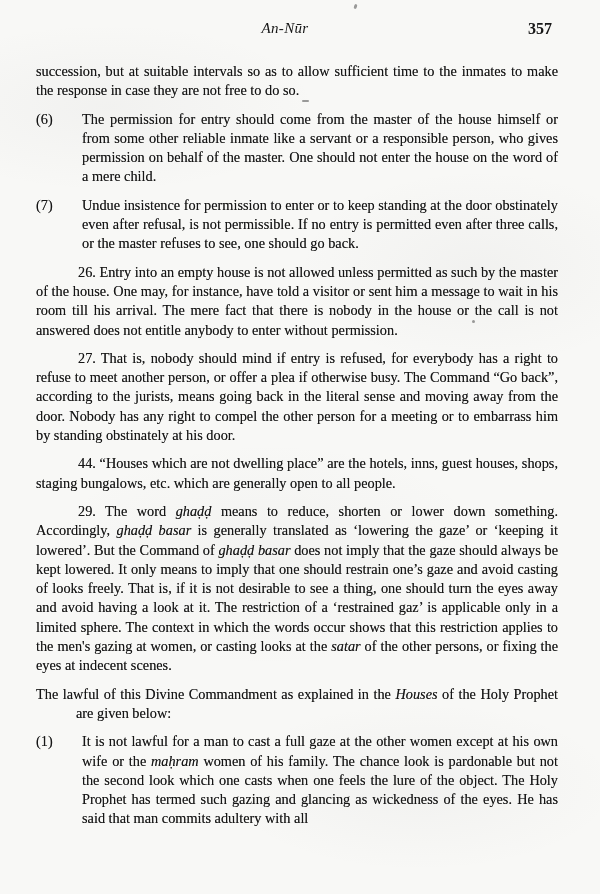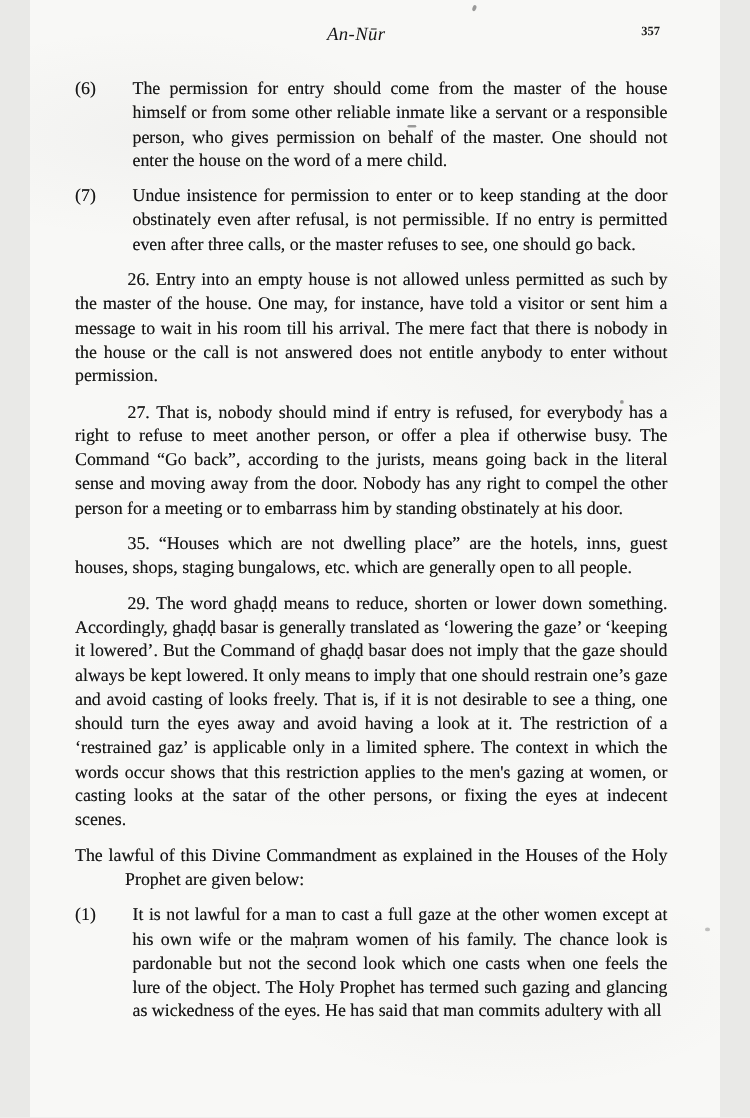--- a/index.html
+++ b/index.html
@@ -2,21 +2,21 @@
 <html><head>
 <meta charset="utf-8">
 <style>
   html, body {
     margin: 0;
     padding: 0;
     background: #e9e9e7;
   }
   .page {
     position: relative;
-    width: 552px;
+    width: 600px;
     height: 894px;
     margin: 0 auto;
     overflow: hidden;
     background:
       radial-gradient(ellipse 300px 120px at 18% 12%, rgba(120,120,125,0.05), rgba(0,0,0,0) 70%),
       radial-gradient(ellipse 260px 140px at 80% 30%, rgba(120,120,125,0.05), rgba(0,0,0,0) 70%),
       radial-gradient(ellipse 320px 160px at 45% 62%, rgba(120,120,125,0.045), rgba(0,0,0,0) 70%),
       radial-gradient(ellipse 280px 120px at 70% 88%, rgba(120,120,125,0.05), rgba(0,0,0,0) 70%),
       #f8f8f6;
     color: #161616;
@@ -35,38 +35,38 @@
     right: 30px;
     text-align: center;
     font-style: italic;
     letter-spacing: 0.3px;
   }
   .page-number {
     position: absolute;
     right: 48px;
     top: 0;
     font-weight: bold;
-    font-size: 10px;
+    font-size: 16px;
   }
   .page-body {
     margin-top: 20px;
     padding: 0 42px 0 36px;
     font-size: 14.3px;
     line-height: 19.3px;
     text-align: justify;
     text-shadow: 0 0 0.4px rgba(10,10,10,0.55);
   }
   .block { margin: 0 0 9px 0; }
   .block.plain { text-indent: 0; }
   .block.indented { text-indent: 42px; }
   .block.numbered { display: flex; }
   .block.numbered .num { flex: 0 0 46px; }
   .block.numbered .itext { flex: 1; text-align: justify; }
   .block.hang2 { padding-left: 40px; text-indent: -40px; }
-  .it { }
+  .it { font-style: italic; }
   .speck {
     position: absolute;
     background: rgba(60,60,60,0.5);
     border-radius: 50%;
   }
   .speck.s1 { left: 354px; top: 4px; width: 3px; height: 5px; transform: rotate(20deg); }
   .speck.s2 { left: 302px; top: 100px; width: 7px; height: 2px; border-radius: 1px; }
   .speck.s3 { left: 472px; top: 320px; width: 3px; height: 3px; }
   .speck.s4 { left: 540px; top: 742px; width: 4px; height: 3px; opacity: .6; }
 </style>
@@ -79,31 +79,32 @@
   <div class="speck s2"></div>
   <div class="speck s3"></div>
   <div class="speck s4"></div>
 
   <header class="page-header">
     <span class="running-title">An-Nūr</span>
     <span class="page-number">357</span>
   </header>
 
   <main class="page-body">
+      <div class="block plain"><span>succession,  but  at suitable intervals so as to allow sufficient time to the inmates to make the response in case they are not free to do so.</span></div>
       <div class="block numbered">
         <span class="num">(6)</span>
         <div class="itext"><span>The permission for entry should come from the master of the house himself or from some other reliable inmate like a servant or a responsible person, who gives permission on behalf of the master. One should not enter the house on the word of a mere child.</span></div>
       </div>
       <div class="block numbered">
         <span class="num">(7)</span>
         <div class="itext"><span>Undue insistence for permission to enter or to keep standing at the door obstinately even after refusal, is not permissible. If no entry is permitted even after three calls, or the master refuses to see, one should go back.</span></div>
       </div>
       <div class="block indented"><span>26. Entry  into an empty house is not allowed unless permitted as such by the master of the house. One may, for instance, have told a visitor or sent him a message to wait in his room till his arrival. The mere fact that there is nobody in the house or the call is not answered does not entitle anybody to enter without permission.</span></div>
       <div class="block indented"><span>27. That is,  nobody should mind if entry is refused, for everybody has a right to refuse to meet another person, or offer a plea if otherwise busy. The Command “Go back”, according to the jurists, means going back in the literal sense and moving away from the door. Nobody has any right to compel the other person for a meeting or to embarrass him by standing obstinately at his door.</span></div>
-      <div class="block indented"><span>35. “Houses which are not dwelling place”  are the hotels, inns, guest houses, shops, staging bungalows, etc. which are generally open to all people.</span></div>
+      <div class="block indented"><span>44. “Houses which are not dwelling place”  are the hotels, inns, guest houses, shops, staging bungalows, etc. which are generally open to all people.</span></div>
       <div class="block indented"><span>29. The  word </span><span class="it">ghaḍḍ</span><span> means to reduce, shorten or lower down something. Accordingly, </span><span class="it">ghaḍḍ basar</span><span> is generally translated as ‘lowering the gaze’ or ‘keeping it lowered’.  But the Command of </span><span class="it">ghaḍḍ basar</span><span> does not imply that the gaze should always be kept lowered. It only means to imply that one should restrain one’s gaze and avoid casting of looks freely. That is, if it is not desirable to see a thing, one should turn the eyes away and avoid having a look at it. The restriction of a ‘restrained gaz’ is applicable only in a limited sphere. The context in which the words occur shows that this restriction applies to the men's gazing at women, or casting looks at the </span><span class="it">satar</span><span>  of the other persons, or fixing the eyes at indecent scenes.</span></div>
       <div class="block hang2"><span>The lawful of this Divine Commandment as explained in the </span><span class="it">Houses</span><span> of the Holy Prophet are given below:</span></div>
       <div class="block numbered">
         <span class="num">(1)</span>
         <div class="itext"><span>It is not lawful for a man to cast a full gaze at the other women except at his own wife or the </span><span class="it">maḥram</span><span> women of his family. The chance look is pardonable  but not the second look which one casts when one feels the lure of the object. The Holy Prophet has termed such gazing and glancing as wickedness of the eyes. He has said that man commits adultery with all</span></div>
       </div>
     </main>
 
 </div>
 

